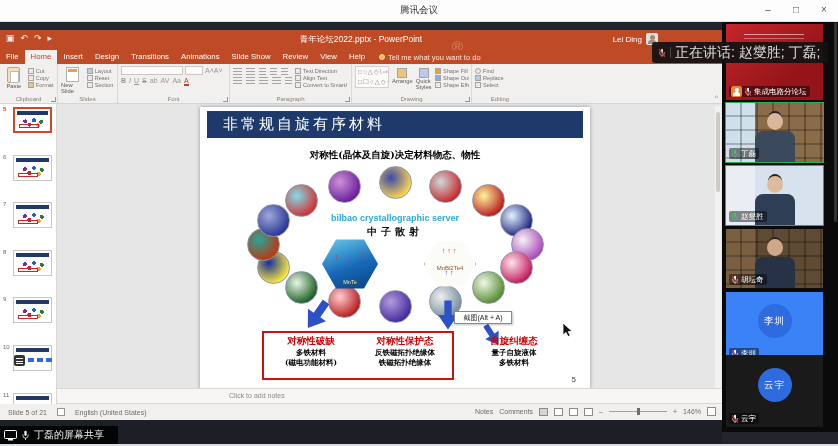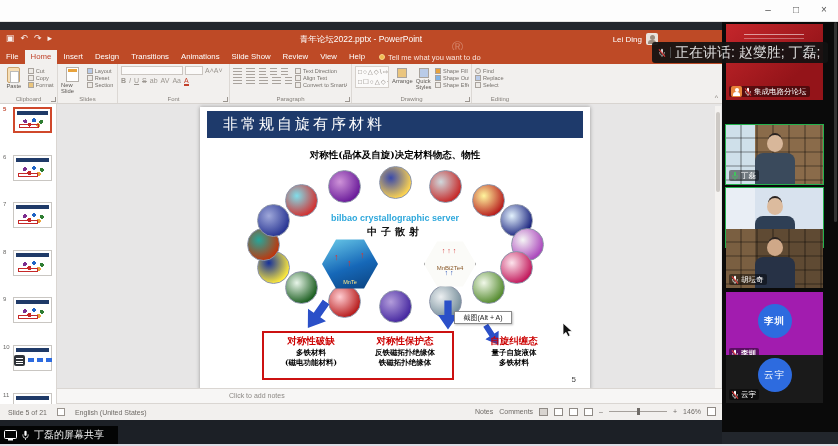--- a/index.html
+++ b/index.html
@@ -126,21 +126,21 @@
 
   
   .bottombar{position:absolute;left:0;top:420px;width:722px;height:26px;background:#1C2026;}
   .sharechip{position:absolute;left:0;top:426px;height:18px;min-width:118px;background:rgba(0,0,0,.88);display:flex;align-items:center;gap:4px;padding:0 8px 0 4px;}
   .sharechip span{font-size:10px;color:#EDEDED;}
   .bottom-edge{position:absolute;left:0;bottom:0;width:838px;height:2px;background:#DCDCE4;}
 
   
   .sidebar{position:absolute;right:0;top:22px;width:116px;height:410px;background:#0A0A0A;}
   .tile{position:absolute;left:4px;width:97px;background:#181818;overflow:hidden;}
-  .tile.speaking{outline:1px solid #23B14D;margin-top:22px;}
+  .tile.speaking{outline:1px solid #23B14D;}
   .plabel{position:absolute;left:3px;bottom:3px;height:11px;display:flex;align-items:center;gap:2px;background:rgba(0,0,0,.45);border-radius:2px;padding:0 3px 0 2px;}
   .plabel span{font-size:7.5px;color:#fff;white-space:nowrap;}
   .logo-art{position:absolute;inset:0;background:linear-gradient(140deg,#C5262B,#941419 70%);}
   .logo-art::before{content:"";position:absolute;left:18px;top:10px;width:60px;height:1px;background:rgba(255,255,255,.55);box-shadow:0 4px 0 rgba(255,255,255,.35),0 14px 0 rgba(255,255,255,.2);}
   .pbadge{width:11px;height:11px;border-radius:2px;background:#E8833A;position:relative;flex:0 0 auto;}
   .pbadge::before{content:"";position:absolute;left:3.5px;top:1.5px;width:4px;height:4px;border-radius:50%;background:#fff;}
   .pbadge::after{content:"";position:absolute;left:2px;top:6px;width:7px;height:4px;border-radius:3px 3px 0 0;background:#fff;}
   .vhead{position:absolute;border-radius:50%;}
   .vbody{position:absolute;border-radius:8px 8px 0 0;}
   .shelves{position:absolute;inset:0;background:repeating-linear-gradient(90deg,transparent 0 14px,rgba(0,0,0,.25) 14px 16px),repeating-linear-gradient(transparent 0 12px,rgba(0,0,0,.22) 12px 14px);}
@@ -155,20 +155,21 @@
   .tri-l{width:0;height:0;border-top:5px solid transparent;border-bottom:5px solid transparent;border-right:7px solid #9a9a9a;}
 
   .cursor{position:absolute;left:562px;top:323px;z-index:50;}
 </style>
 </head>
 <body>
 
 <div class="app">
 
   <div class="tmbar">
+    <div class="tmtitle">腾讯会议</div>
     <div class="wctrls">
       <span>–</span>
       <span>□</span>
       <span>×</span>
     </div>
   </div>
 
   <div class="ppt">
     <div class="ppt-titlebar">
       <div class="qat" id="qat">
@@ -586,35 +587,35 @@
             <svg width="8" height="10" viewBox="0 0 12 14">
               <rect x="4.5" y="0.5" width="3" height="7" rx="1.5" fill="#ffffff"></rect>
               <path d="M2.5 5.5v1.5a3.5 3.5 0 0 0 7 0V5.5" fill="none" stroke="#ffffff"></path>
               <line x1="6" y1="10.5" x2="6" y2="13" stroke="#ffffff"></line>
               <line x1="1.5" y1="1.5" x2="10.5" y2="12.5" stroke="#E03E3E" stroke-width="1.6"></line>
             </svg>
           </span>
           <span>胡坛奇</span>
         </div>
       </div>
-      <div class="tile" style="top: 270px; height: 70px; background: #a21caf; font-weight: bold;">
+      <div class="tile" style="top: 270px; height: 70px; background: #3b82f6;">
         <div class="avatarc" style="background: rgb(45, 107, 223);">李圳</div>
         <div class="plabel">
           <span style="display: flex;">
             <svg width="8" height="10" viewBox="0 0 12 14">
               <rect x="4.5" y="0.5" width="3" height="7" rx="1.5" fill="#ffffff"></rect>
               <path d="M2.5 5.5v1.5a3.5 3.5 0 0 0 7 0V5.5" fill="none" stroke="#ffffff"></path>
               <line x1="6" y1="10.5" x2="6" y2="13" stroke="#ffffff"></line>
               <line x1="1.5" y1="1.5" x2="10.5" y2="12.5" stroke="#E03E3E" stroke-width="1.6"></line>
             </svg>
           </span>
           <span>李圳</span>
         </div>
       </div>
-      <div class="tile" style="top: 333px; height: 48px; background: rgb(26, 26, 26);">
+      <div class="tile" style="top: 333px; height: 72px; background: rgb(26, 26, 26);">
         <div class="avatarc" style="background: rgb(45, 107, 223);">云宇</div>
         <div class="plabel">
           <span style="display: flex;">
             <svg width="8" height="10" viewBox="0 0 12 14">
               <rect x="4.5" y="0.5" width="3" height="7" rx="1.5" fill="#ffffff"></rect>
               <path d="M2.5 5.5v1.5a3.5 3.5 0 0 0 7 0V5.5" fill="none" stroke="#ffffff"></path>
               <line x1="6" y1="10.5" x2="6" y2="13" stroke="#ffffff"></line>
               <line x1="1.5" y1="1.5" x2="10.5" y2="12.5" stroke="#E03E3E" stroke-width="1.6"></line>
             </svg>
           </span>

